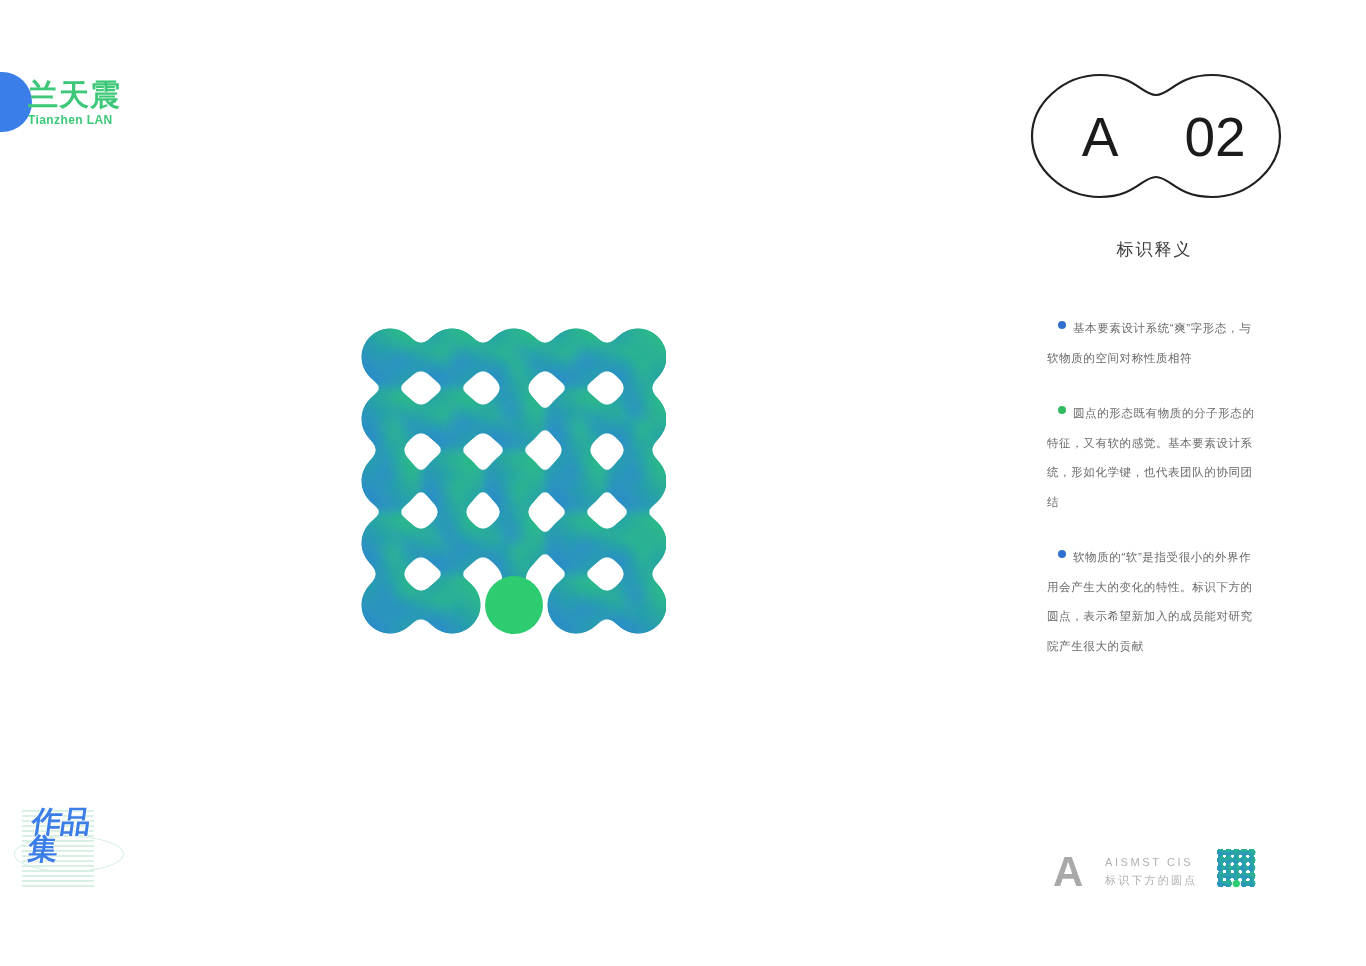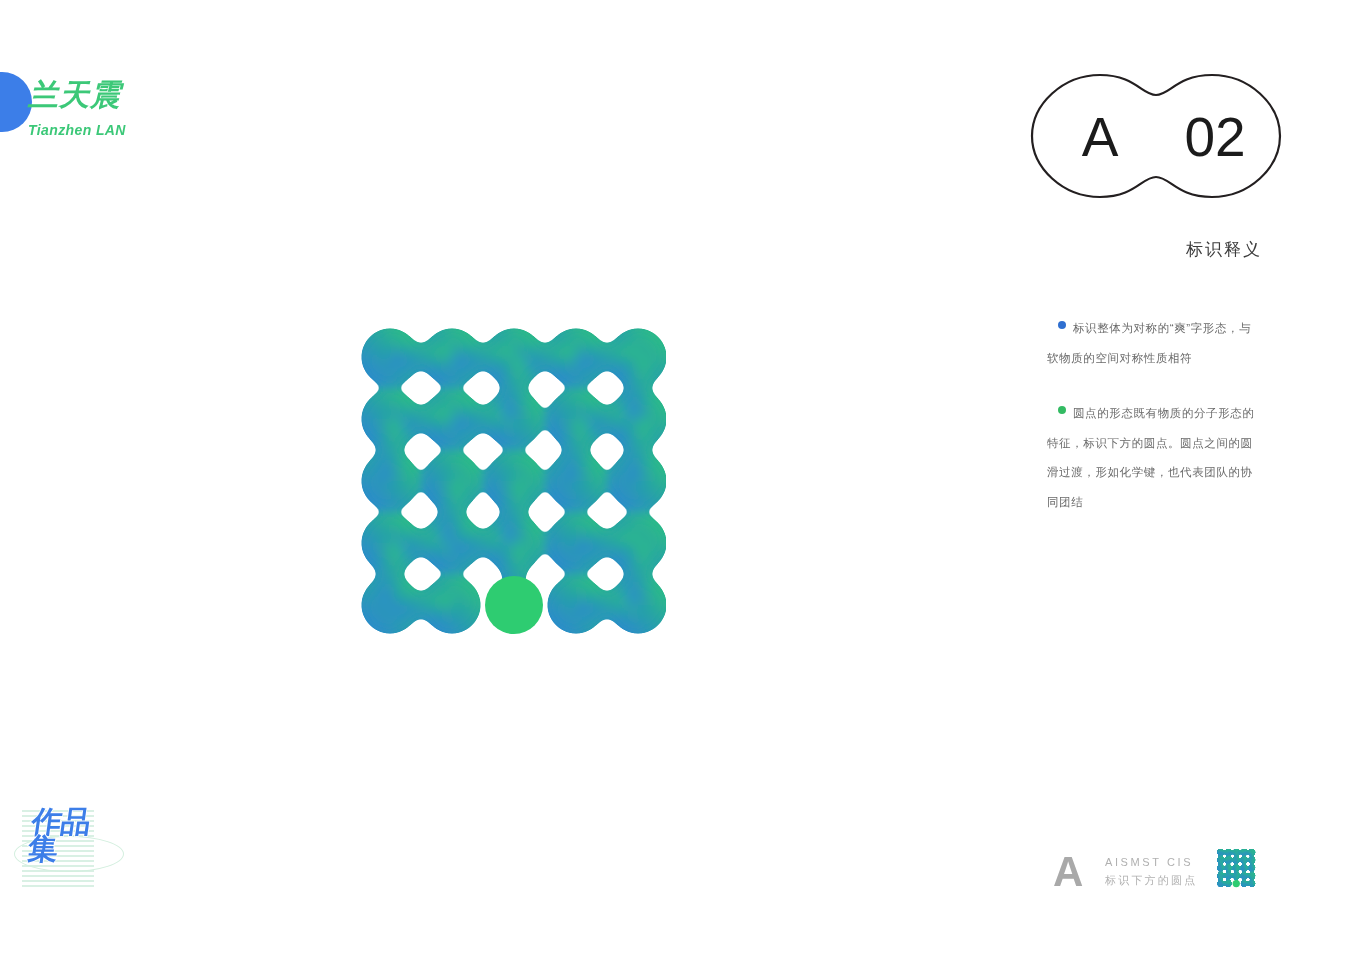--- a/index.html
+++ b/index.html
@@ -17,21 +17,20 @@
     color: #4a4a4a;
   }
 
   
   #brand-lockup {
     position: absolute;
     left: 0px;
     top: 72px;
     width: 170px;
     height: 66px;
-    font-style: italic;
   }
   #brand-mark {
     position: absolute;
     left: -28px;
     top: 0px;
     width: 60px;
     height: 60px;
     border-radius: 50%;
     background: #3C7EE8;
   }
@@ -59,26 +58,26 @@
   }
   #brand-name-cn {
     font-size: 30px;
     font-weight: bold;
     letter-spacing: 1px;
     color: #3CC878;
     line-height: 34px;
     white-space: nowrap;
   }
   #brand-name-en {
-    font-size: 14px;
+    font-size: 12px;
     font-weight: bold;
     letter-spacing: 0.4px;
     color: #3CC878;
     line-height: 14px;
-    margin-top: 11px;
+    margin-top: 1px;
     white-space: nowrap;
   }
 
   
   #section-badge {
     position: absolute;
     left: 1012px;
     top: 62px;
     width: 288px;
     height: 148px;
@@ -91,21 +90,21 @@
   }
 
   
   #explanation-panel {
     position: absolute;
     left: 1047px;
     top: 236px;
     width: 232px;
   }
   #panel-title {
-    text-align: right;
+    text-align: center;
     font-size: 17px;
     color: #3c3c3c;
     letter-spacing: 2px;
     line-height: 28px;
     margin-bottom: 50px;
     width: 215px;
   }
   .bullet-item {
     position: relative;
     margin-bottom: 26px;
@@ -325,28 +324,32 @@
 
     <circle cx="156" cy="281" r="29" fill="#2ECC71"></circle>
   </svg>
 </div>
 
 <div id="explanation-panel">
   <div id="panel-title">标识释义</div>
 
   <div class="bullet-item">
     <span class="bullet-dot blue"></span>
-    <div class="bullet-text">标识整体为对称的“爽”字形态，与软物质的空间对称性质相符</div>
+    <div class="bullet-text">基本要素设计系统“爽”字形态，与软物质的空间对称性质相符</div>
   </div>
 
   <div class="bullet-item">
     <span class="bullet-dot green"></span>
-    <div class="bullet-text">圆点的形态既有物质的分子形态的特征，标识下方的圆点。圆点之间的圆滑过渡，形如化学键，也代表团队的协同团结</div>
-  </div>
-
+    <div class="bullet-text">圆点的形态既有物质的分子形态的特征，又有软的感觉。基本要素设计系统，形如化学键，也代表团队的协同团结</div>
+  </div>
+
+  <div class="bullet-item">
+    <span class="bullet-dot blue"></span>
+    <div class="bullet-text">软物质的“软”是指受很小的外界作用会产生大的变化的特性。标识下方的圆点，表示希望新加入的成员能对研究院产生很大的贡献</div>
+  </div>
 
 </div>
 
 <div id="footer-right">
   <div id="footer-letter">A</div>
   <div id="footer-caption">
     <div id="footer-caption-en">AISMST CIS</div>
     <div id="footer-caption-cn">标识下方的圆点</div>
   </div>
   <div id="footer-mini-mark">

